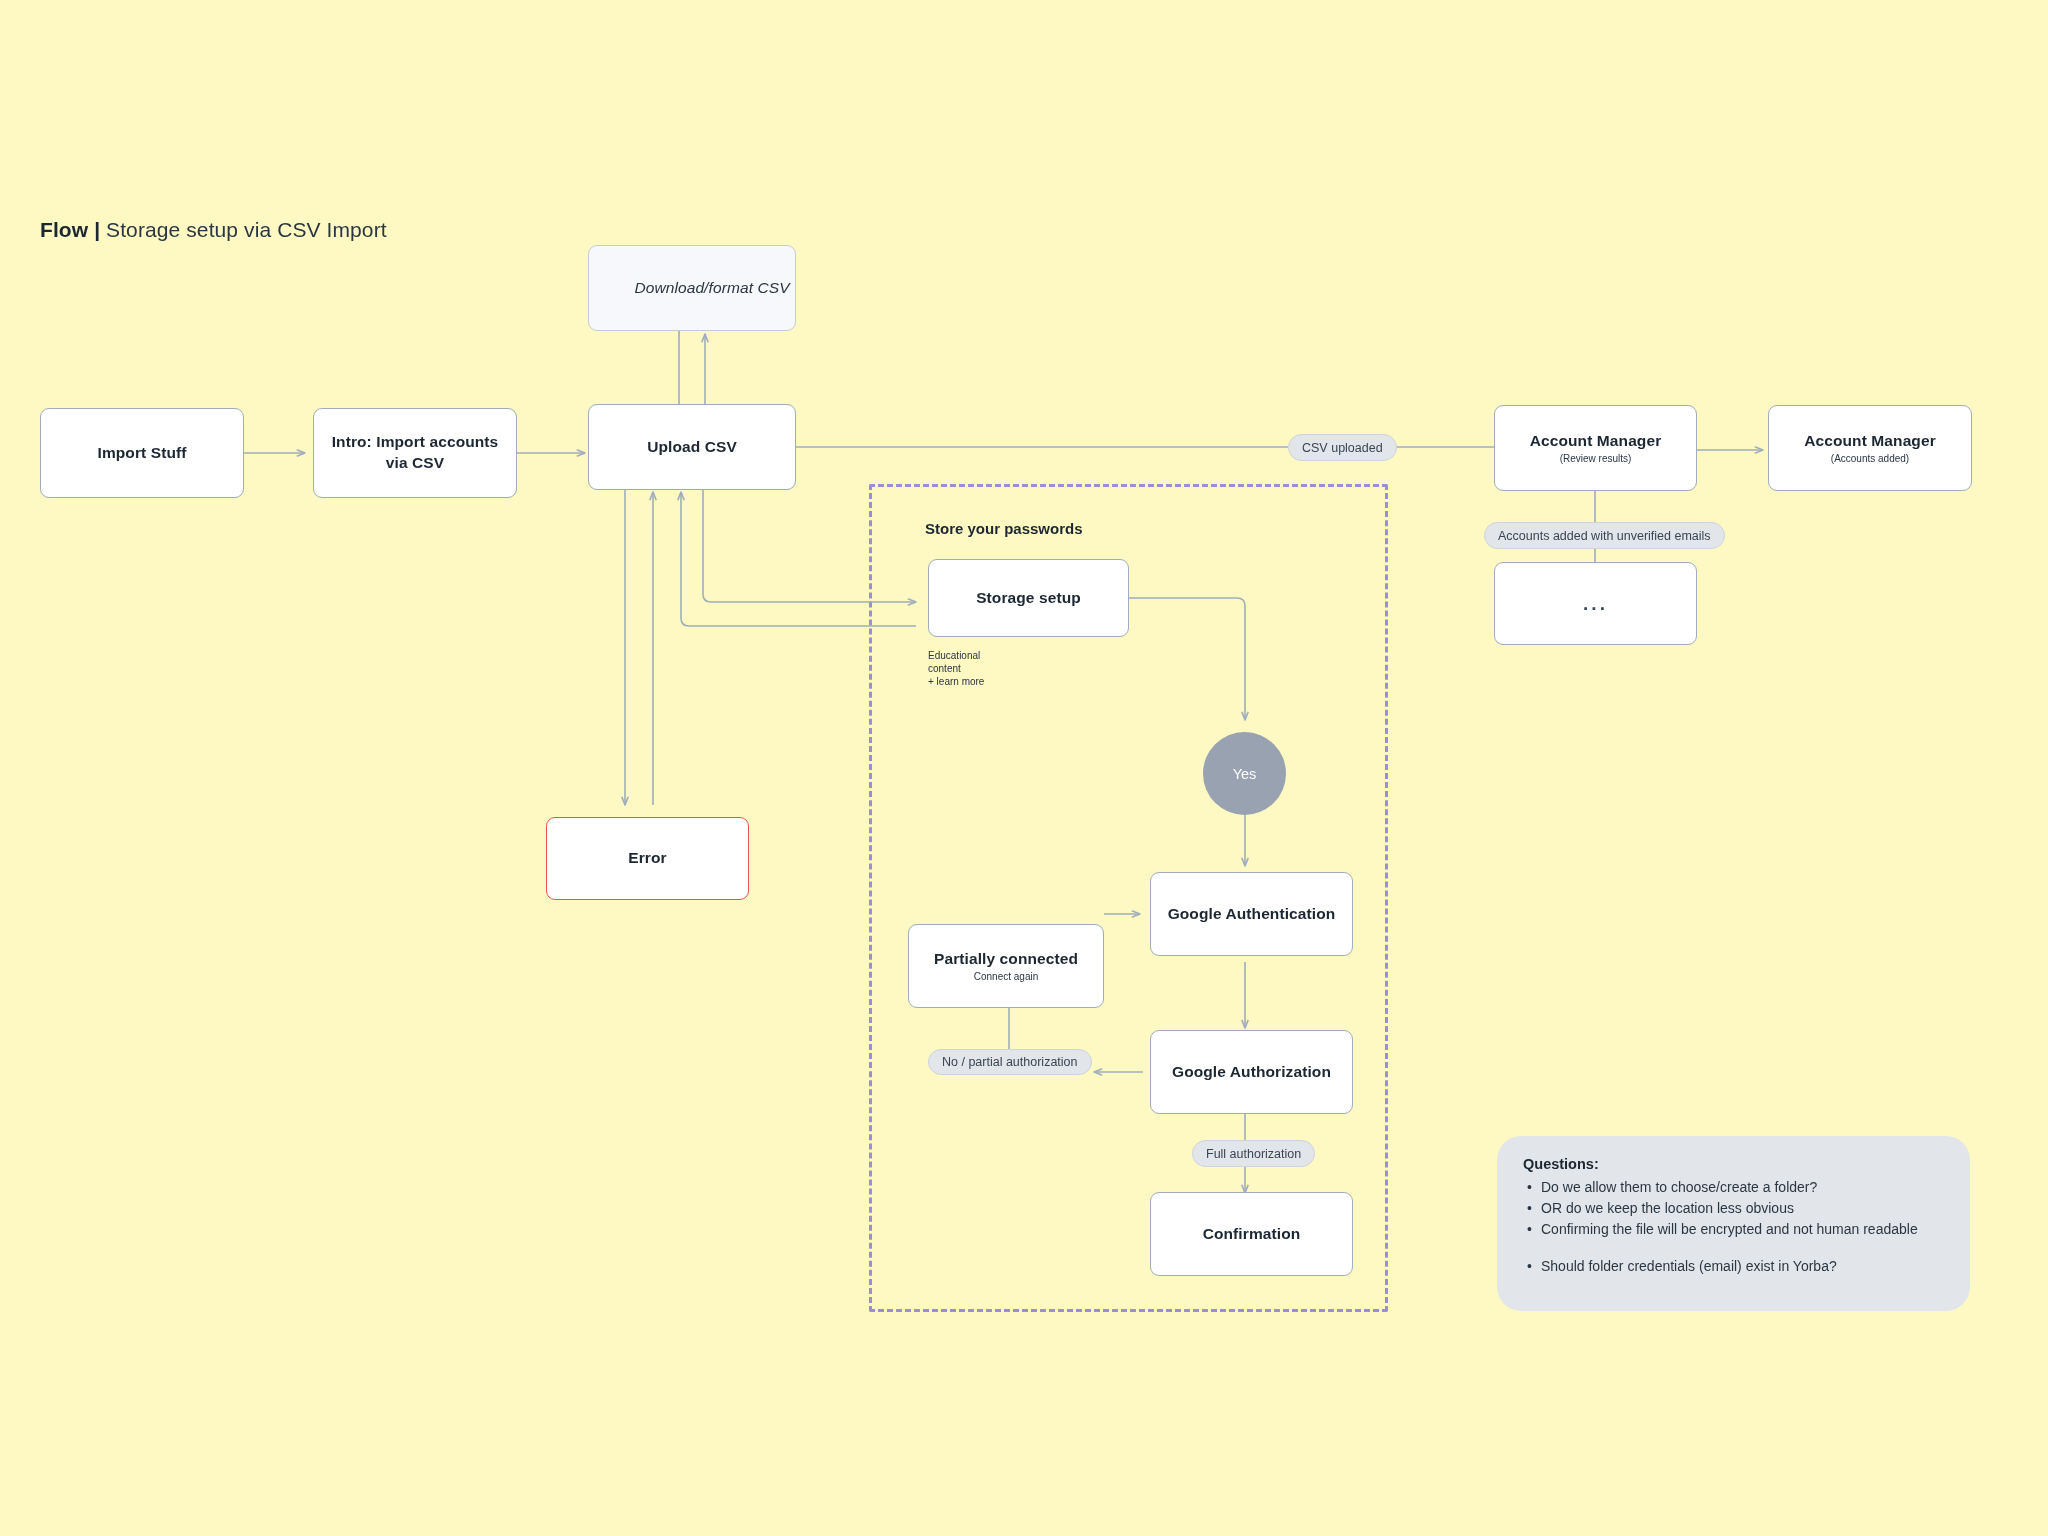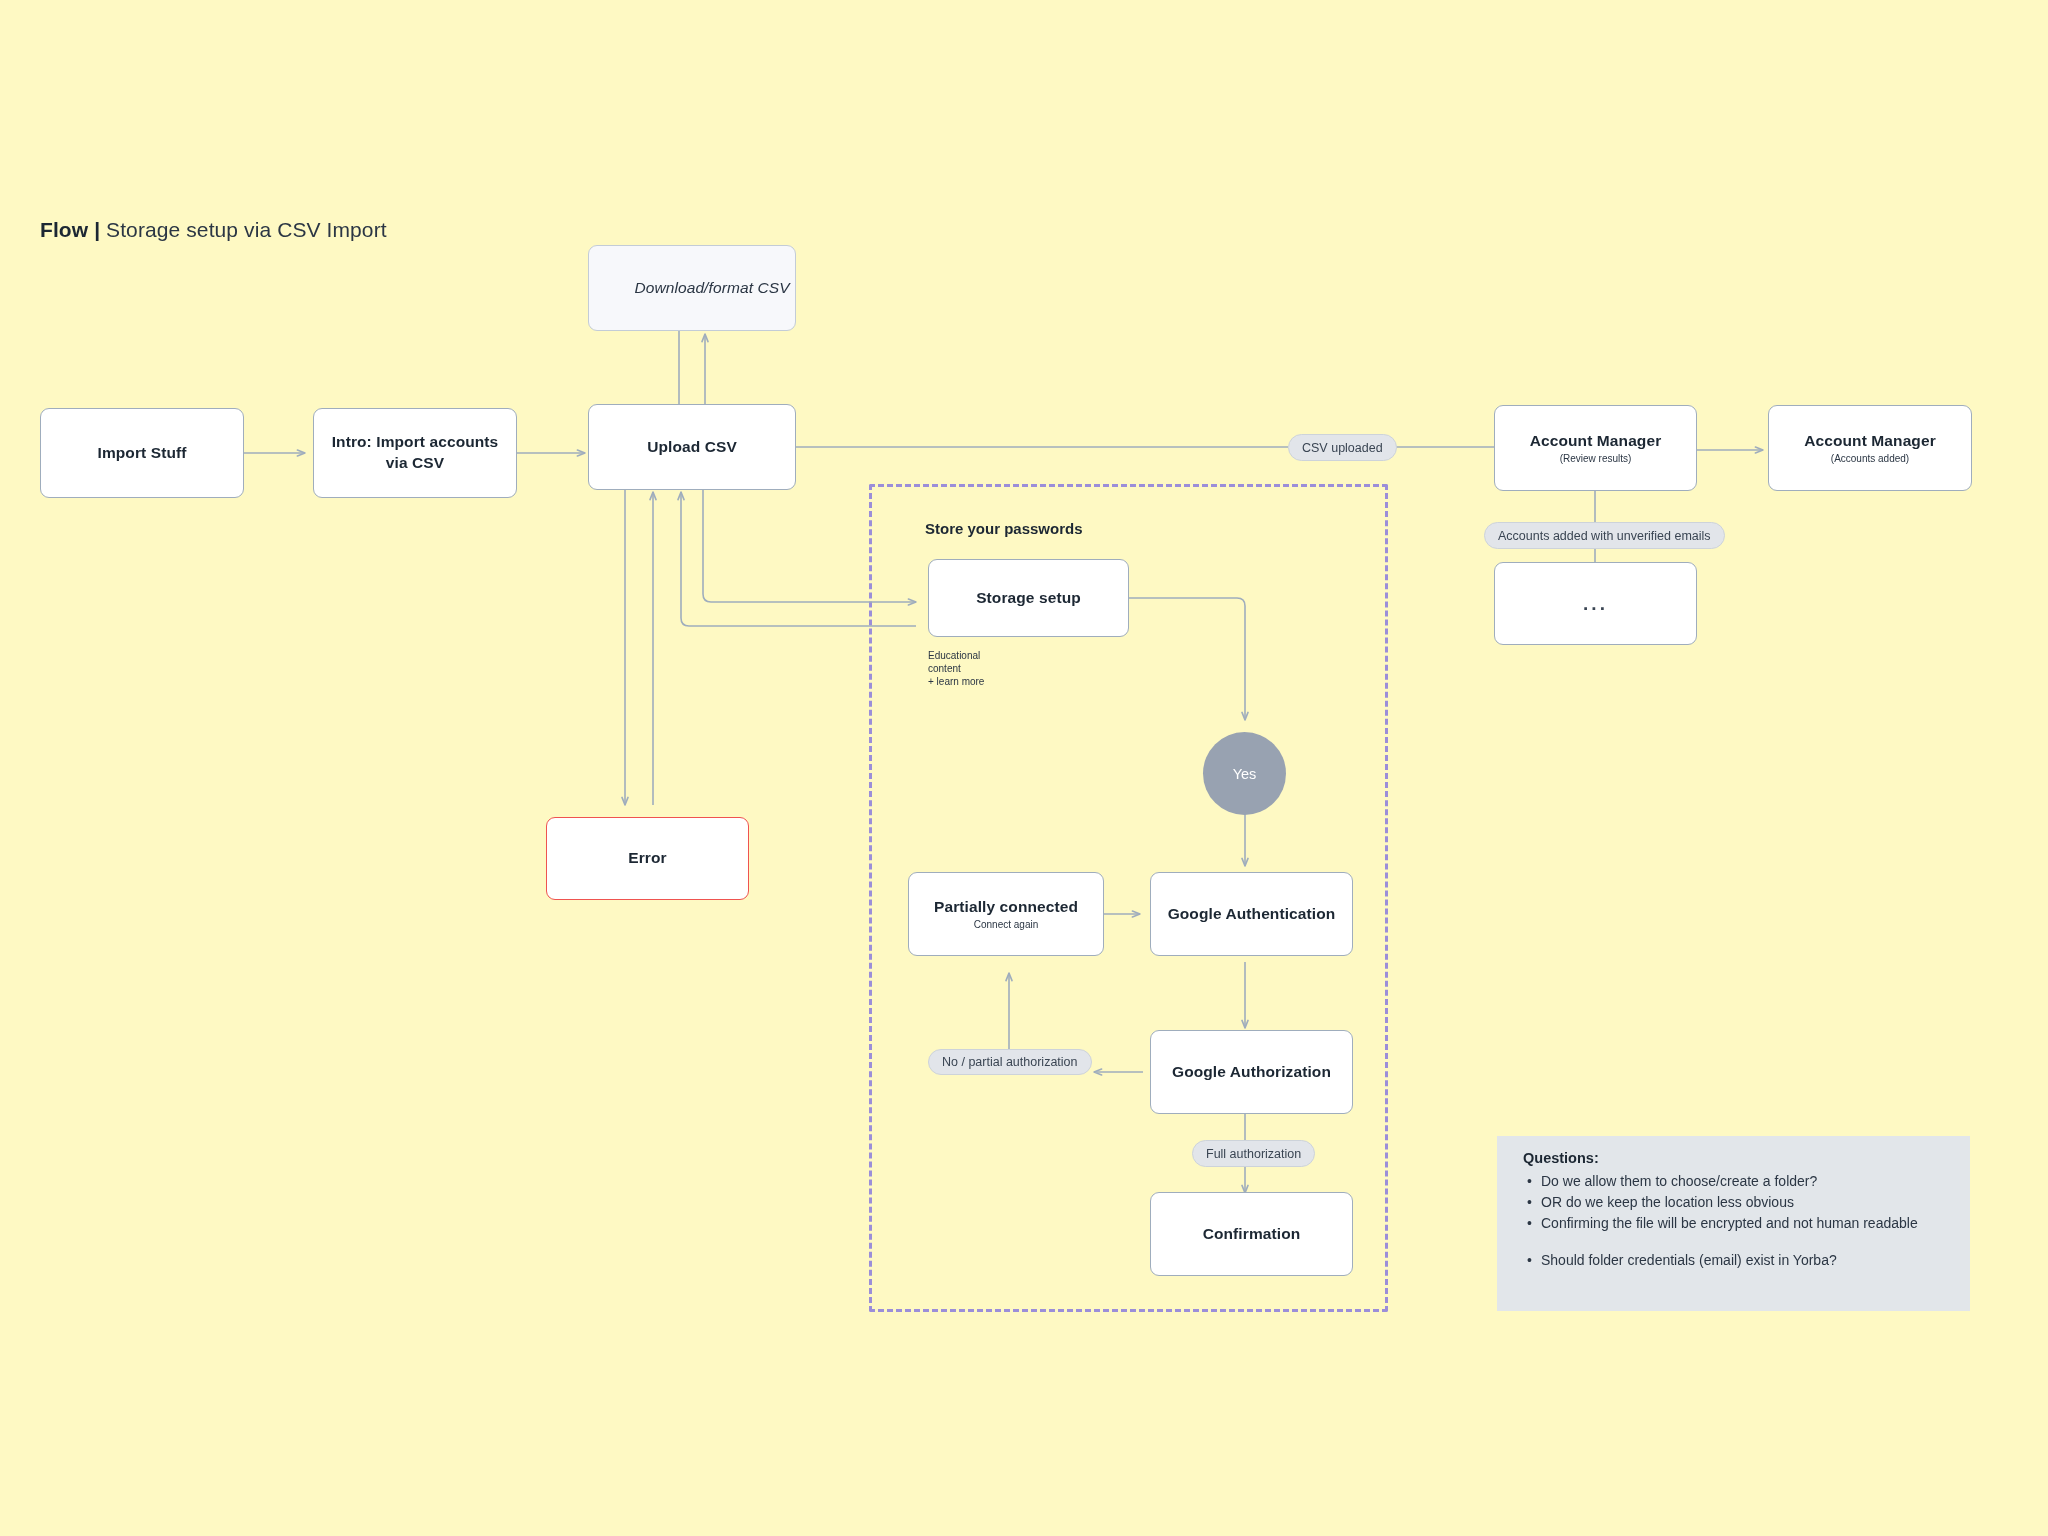--- a/index.html
+++ b/index.html
@@ -115,22 +115,23 @@
     line-height: 1.28;
     color: #2b3644;
     z-index: 7;
     white-space: pre-line;
   }
 
   
   #questions-panel {
     position: absolute;
     background: #e2e6ea;
-    padding: 14px 26px 26px 26px;
+    padding: 20px 26px 26px 26px;
     z-index: 6;
+    border-radius: 24px;
   }
   #questions-panel .qtitle {
     font-size: 14.5px; font-weight: 700; color: #1c2733; margin-bottom: 5px;
   }
   #questions-panel ul { margin: 0; padding: 0 0 0 18px; list-style: none; }
   #questions-panel li {
     font-size: 14px; color: #2b3644; line-height: 1.5; position: relative;
   }
   #questions-panel li::before {
     content: "\2022"; position: absolute; left: -14px; color: #2b3644;
@@ -223,21 +224,21 @@
   </div>
 
   <div class="node" style="left:928px; top:559px; width:201px; height:78px;">
     <div class="t1">Storage setup</div>
   </div>
 
   <div class="circle" style="left:1203px; top:732px; width:83px; height:83px;">
     <span>Yes</span>
   </div>
 
-  <div class="node" style="left:908px; top:872px; width:196px; height:84px;">
+  <div class="node" style="left:908px; top:924px; width:196px; height:84px;">
     <div class="t1">Partially connected</div>
     <div class="t2">Connect again</div>
   </div>
 
   <div class="node" style="left:1150px; top:872px; width:203px; height:84px;">
     <div class="t1">Google Authentication</div>
   </div>
 
   <div class="node" style="left:1150px; top:1030px; width:203px; height:84px;">
     <div class="t1">Google Authorization</div>

